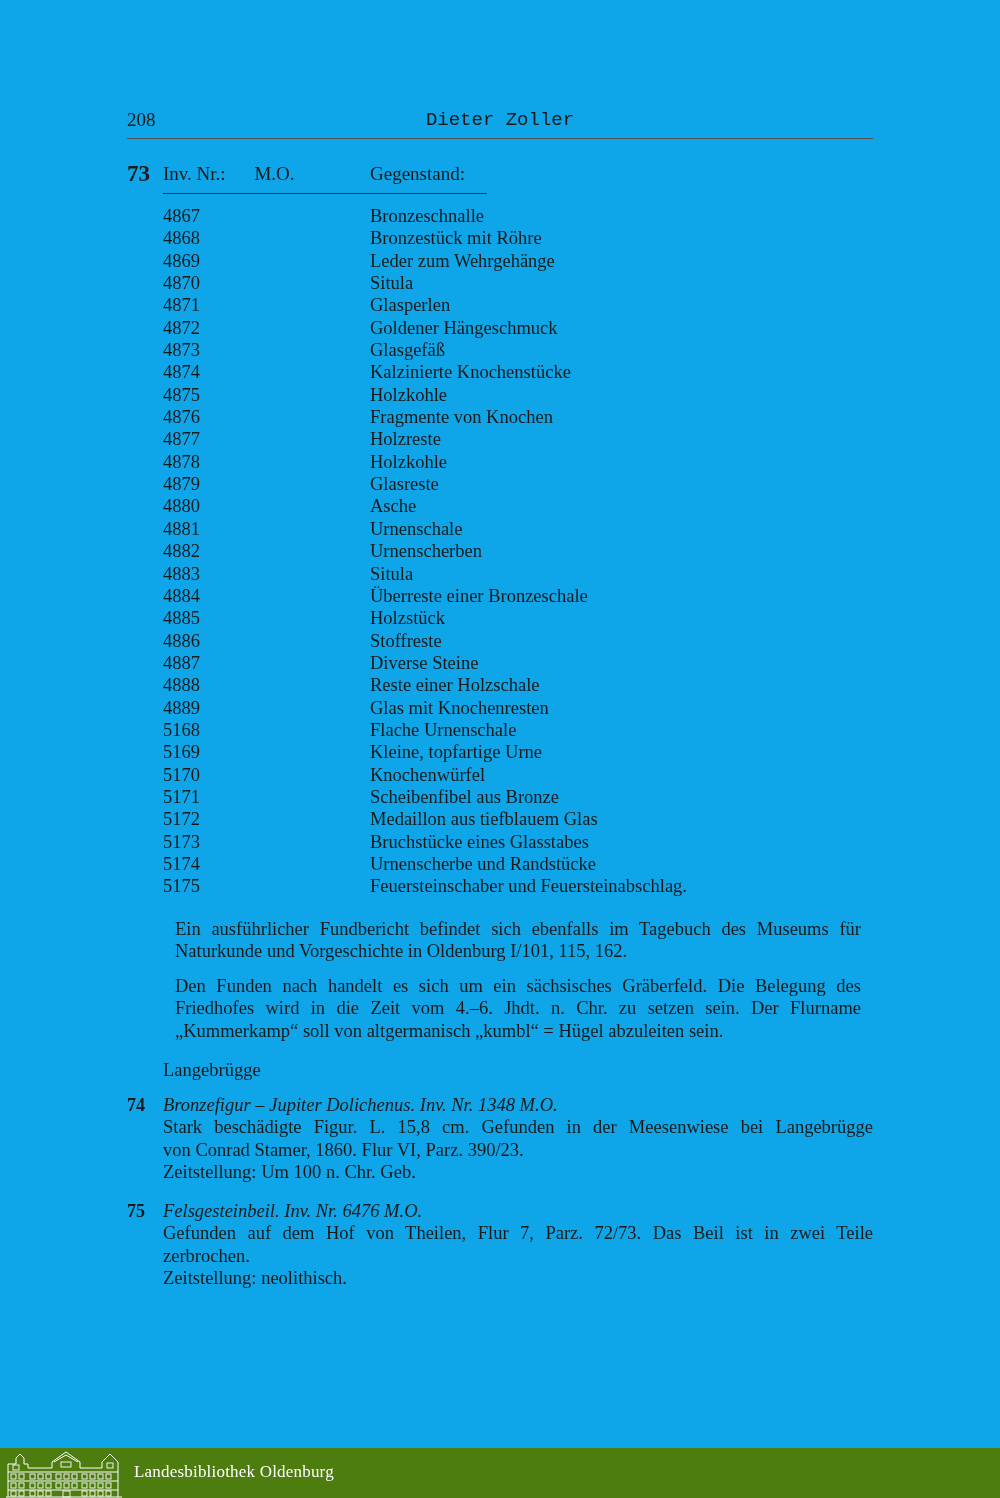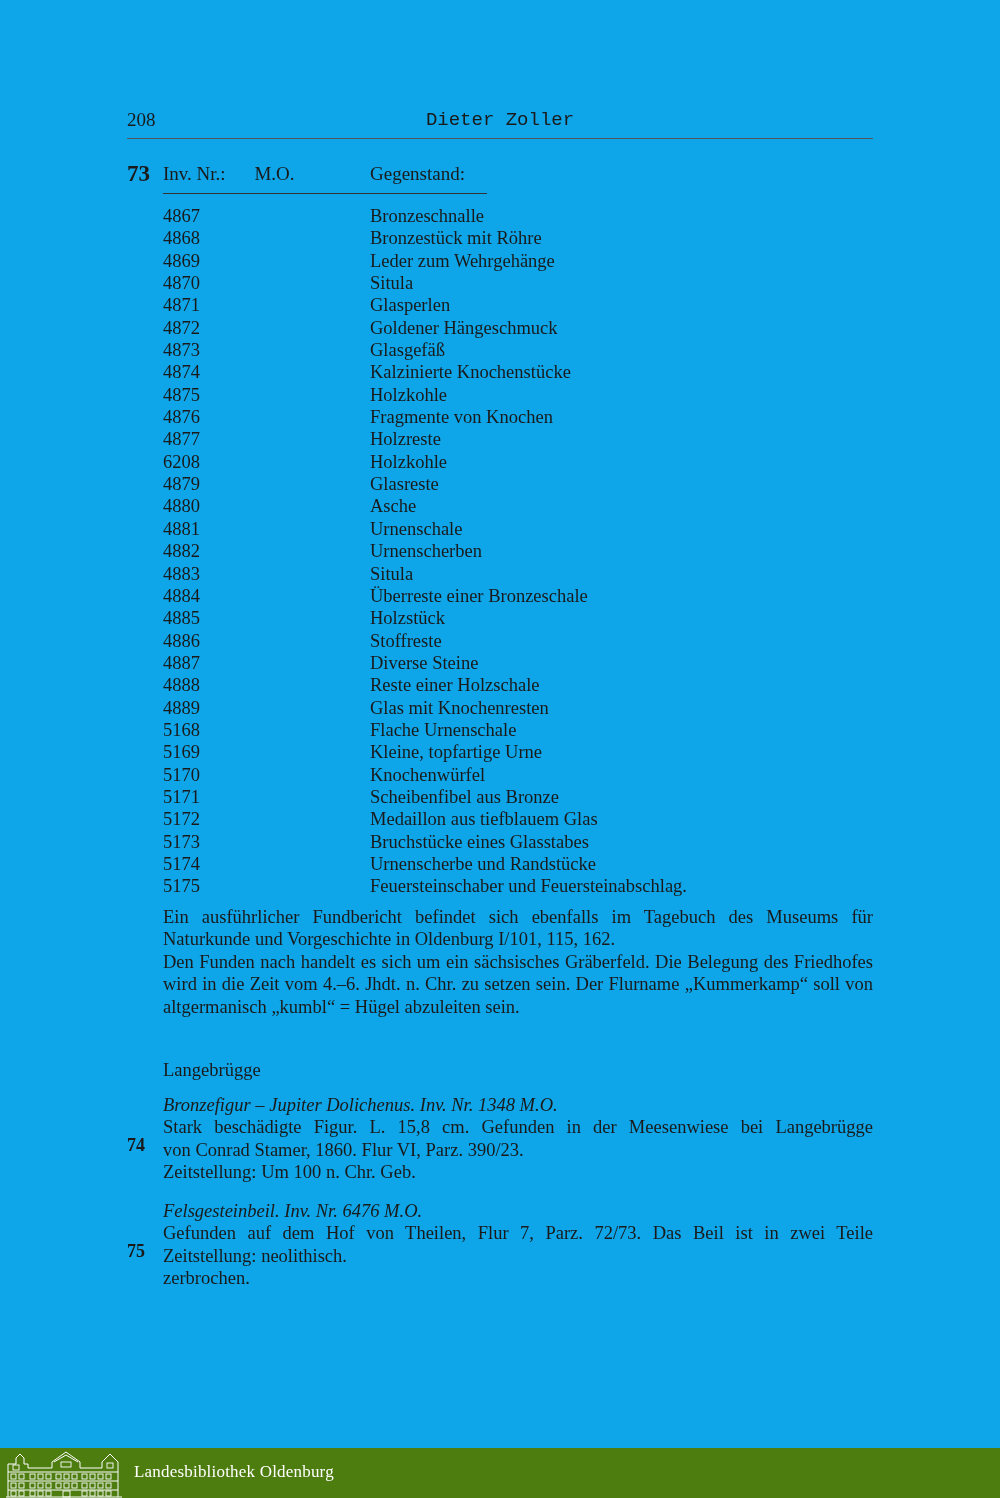--- a/index.html
+++ b/index.html
@@ -73,42 +73,41 @@
 
     
     .para-block {
       position: absolute;
       left: 163px;
       width: 710px;
       font-size: 18.5px;
       line-height: 22.4px;
       text-align: justify;
     }
-    .para-block p { margin: 0; }
+    .para-block p { margin: 12px; }
     .para-block .last-line { text-align-last: left; }
 
     .section-title {
       position: absolute;
       left: 163px; top: 1058px;
       font-weight: normal;
       font-size: 18.5px;
       line-height: 24px;
     }
     .entry {
       position: absolute;
       left: 127px;
       width: 746px;
     }
     .entry .entry-num-inline {
       position: absolute;
       left: 0; top: 0;
       font-weight: bold;
       font-size: 18px;
       line-height: 22.4px;
-      margin-top: 40px;
     }
     .entry .entry-body {
       position: absolute;
       left: 36px; top: 0;
       width: 710px;
       font-size: 18.5px;
       line-height: 22.4px;
     }
     .entry .entry-body p { margin: 0; }
     .entry .title-line { font-style: italic; }
@@ -193,21 +192,21 @@
       </div>
       <div class="inv-row">
         <span class="inv-no">4876</span>
         <span class="inv-obj">Fragmente von Knochen</span>
       </div>
       <div class="inv-row">
         <span class="inv-no">4877</span>
         <span class="inv-obj">Holzreste</span>
       </div>
       <div class="inv-row">
-        <span class="inv-no">6208</span>
+        <span class="inv-no">4878</span>
         <span class="inv-obj">Holzkohle</span>
       </div>
       <div class="inv-row">
         <span class="inv-no">4879</span>
         <span class="inv-obj">Glasreste</span>
       </div>
       <div class="inv-row">
         <span class="inv-no">4880</span>
         <span class="inv-obj">Asche</span>
       </div>
@@ -296,22 +295,22 @@
       <p>von Conrad Stamer, 1860. Flur VI, Parz. 390/23.</p>
       <p>Zeitstellung: Um 100 n. Chr. Geb.</p>
     </div>
   </div>
 
   <div class="entry" style="top:1200px; height:92px;">
     <span class="entry-num-inline">75</span>
     <div class="entry-body">
       <p class="title-line">Felsgesteinbeil. Inv. Nr. 6476 M.O.</p>
       <p class="justify">Gefunden auf dem Hof von Theilen, Flur 7, Parz. 72/73. Das Beil ist in zwei Teile</p>
+      <p>zerbrochen.</p>
       <p>Zeitstellung: neolithisch.</p>
-      <p>zerbrochen.</p>
     </div>
   </div>
 </div>
 
 <div class="footer-band">
   <span class="footer-logo">
     <svg width="118" height="48" viewBox="0 0 118 48" fill="none" stroke="#ffffff" stroke-width="1">
 
       <path d="M2 47 L2 14 L10 14 L10 8 L14 4 L18 8 L18 14 L22 14 L22 18 L46 18 L46 12 L60 2 L74 12 L74 18 L96 18 L96 12 L104 4 L112 12 L112 47"></path>
       <path d="M48 12 L60 5 L72 12"></path>

